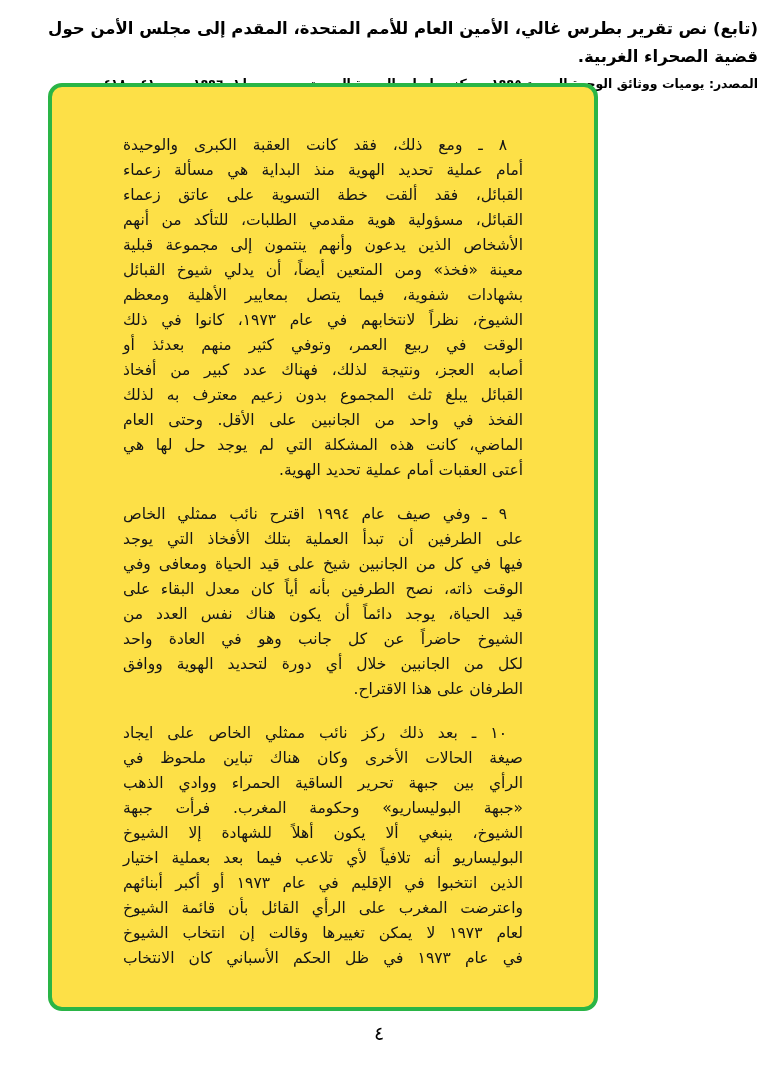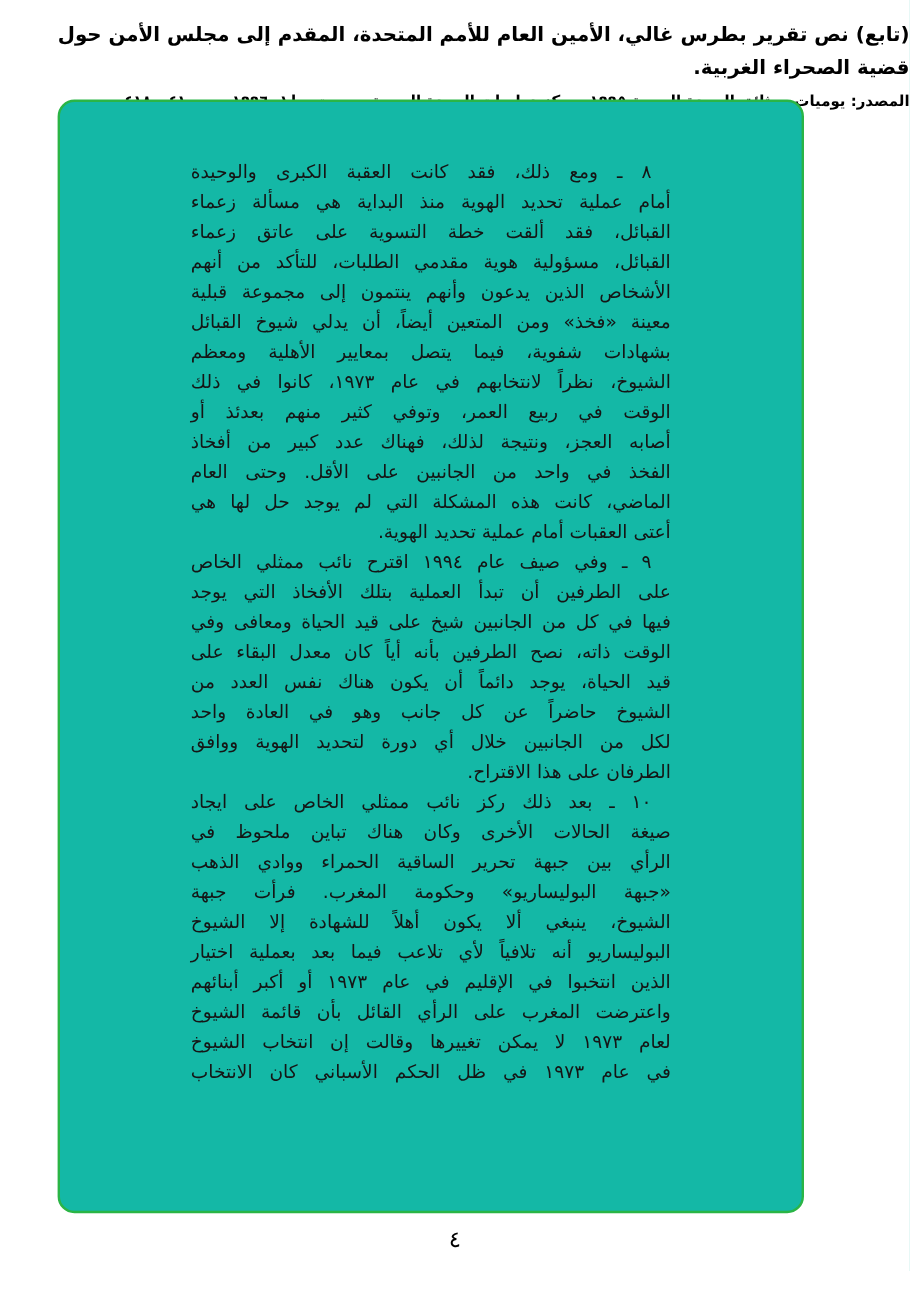--- a/index.html
+++ b/index.html
@@ -5,25 +5,25 @@
   * { margin:0; padding:0; box-sizing:border-box; }
   html,body { width:758px; height:1078px; background:#ffffff; overflow:hidden; }
   body { font-family:"DejaVu Sans", sans-serif; color:#111; direction:rtl; }
   .page { position:relative; width:758px; height:1078px; background:#ffffff; }
 
   .header { position:absolute; top:0; left:0; right:0; text-align:right; }
   .hdr-title { padding-top:15px; font-size:16.5px; font-weight:bold; color:#000; line-height:28px; }
   .hdr-source { margin-top:2px; font-size:12.5px; font-weight:bold; color:#000; line-height:22px; }
 
   .green-box {
-    position:absolute; left:48px; top:83px; width:622px; height:928px;
-    border:2px solid #701a75; border-radius:14px; background:#14b8a6;
+    position:absolute; left:48px; top:83px; width:550px; height:928px;
+    border:4px solid #701a75; border-radius:14px; background:#fde047;
   }
   .body-col { width:400px; margin:46px auto 0 auto; direction:rtl; }
-  .para + .para { margin-top:0; }
+  .para + .para { margin-top:19px; }
   .line {
     font-size:15.5px; line-height:25px; color:#151515;
     text-align:justify; text-align-last:justify; direction:rtl;
   }
   .line.first { padding-right:16px; }
   .line.last { text-align-last:right; }
 
   .page-number {
     position:absolute; top:1022px; left:0; right:0;
     text-align:center; font-size:19px; color:#000;
@@ -45,20 +45,21 @@
           <div class="line first">٨ ـ ومع ذلك، فقد كانت العقبة الكبرى والوحيدة</div>
           <div class="line">أمام عملية تحديد الهوية منذ البداية هي مسألة زعماء</div>
           <div class="line">القبائل، فقد ألقت خطة التسوية على عاتق زعماء</div>
           <div class="line">القبائل، مسؤولية هوية مقدمي الطلبات، للتأكد من أنهم</div>
           <div class="line">الأشخاص الذين يدعون وأنهم ينتمون إلى مجموعة قبلية</div>
           <div class="line">معينة «فخذ» ومن المتعين أيضاً، أن يدلي شيوخ القبائل</div>
           <div class="line">بشهادات شفوية، فيما يتصل بمعايير الأهلية ومعظم</div>
           <div class="line">الشيوخ، نظراً لانتخابهم في عام ١٩٧٣، كانوا في ذلك</div>
           <div class="line">الوقت في ربيع العمر، وتوفي كثير منهم بعدئذ أو</div>
           <div class="line">أصابه العجز، ونتيجة لذلك، فهناك عدد كبير من أفخاذ</div>
+          <div class="line">القبائل يبلغ ثلث المجموع بدون زعيم معترف به لذلك</div>
           <div class="line">الفخذ في واحد من الجانبين على الأقل. وحتى العام</div>
           <div class="line">الماضي، كانت هذه المشكلة التي لم يوجد حل لها هي</div>
           <div class="line last">أعتى العقبات أمام عملية تحديد الهوية.</div>
         </div>
         <div class="para">
           <div class="line first">٩ ـ وفي صيف عام ١٩٩٤ اقترح نائب ممثلي الخاص</div>
           <div class="line">على الطرفين أن تبدأ العملية بتلك الأفخاذ التي يوجد</div>
           <div class="line">فيها في كل من الجانبين شيخ على قيد الحياة ومعافى وفي</div>
           <div class="line">الوقت ذاته، نصح الطرفين بأنه أياً كان معدل البقاء على</div>
           <div class="line">قيد الحياة، يوجد دائماً أن يكون هناك نفس العدد من</div>

